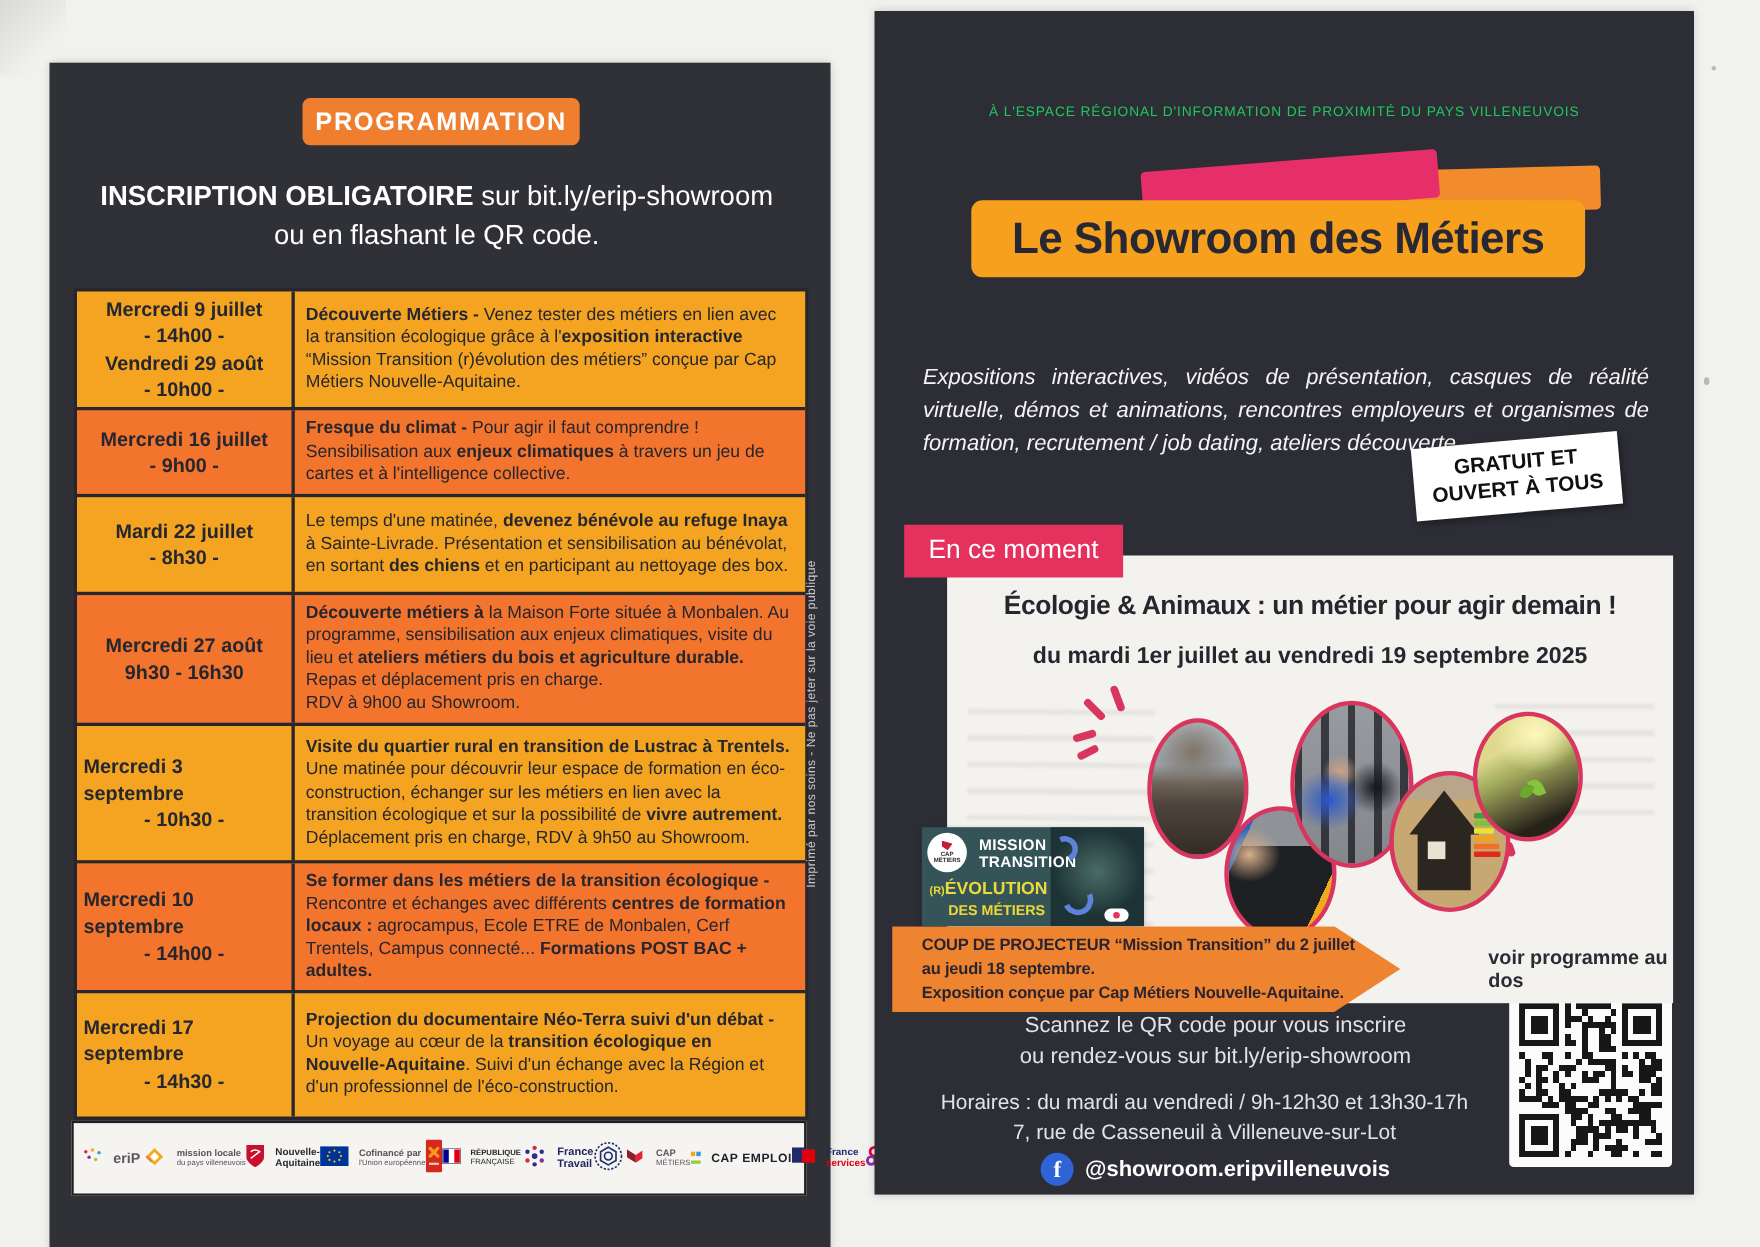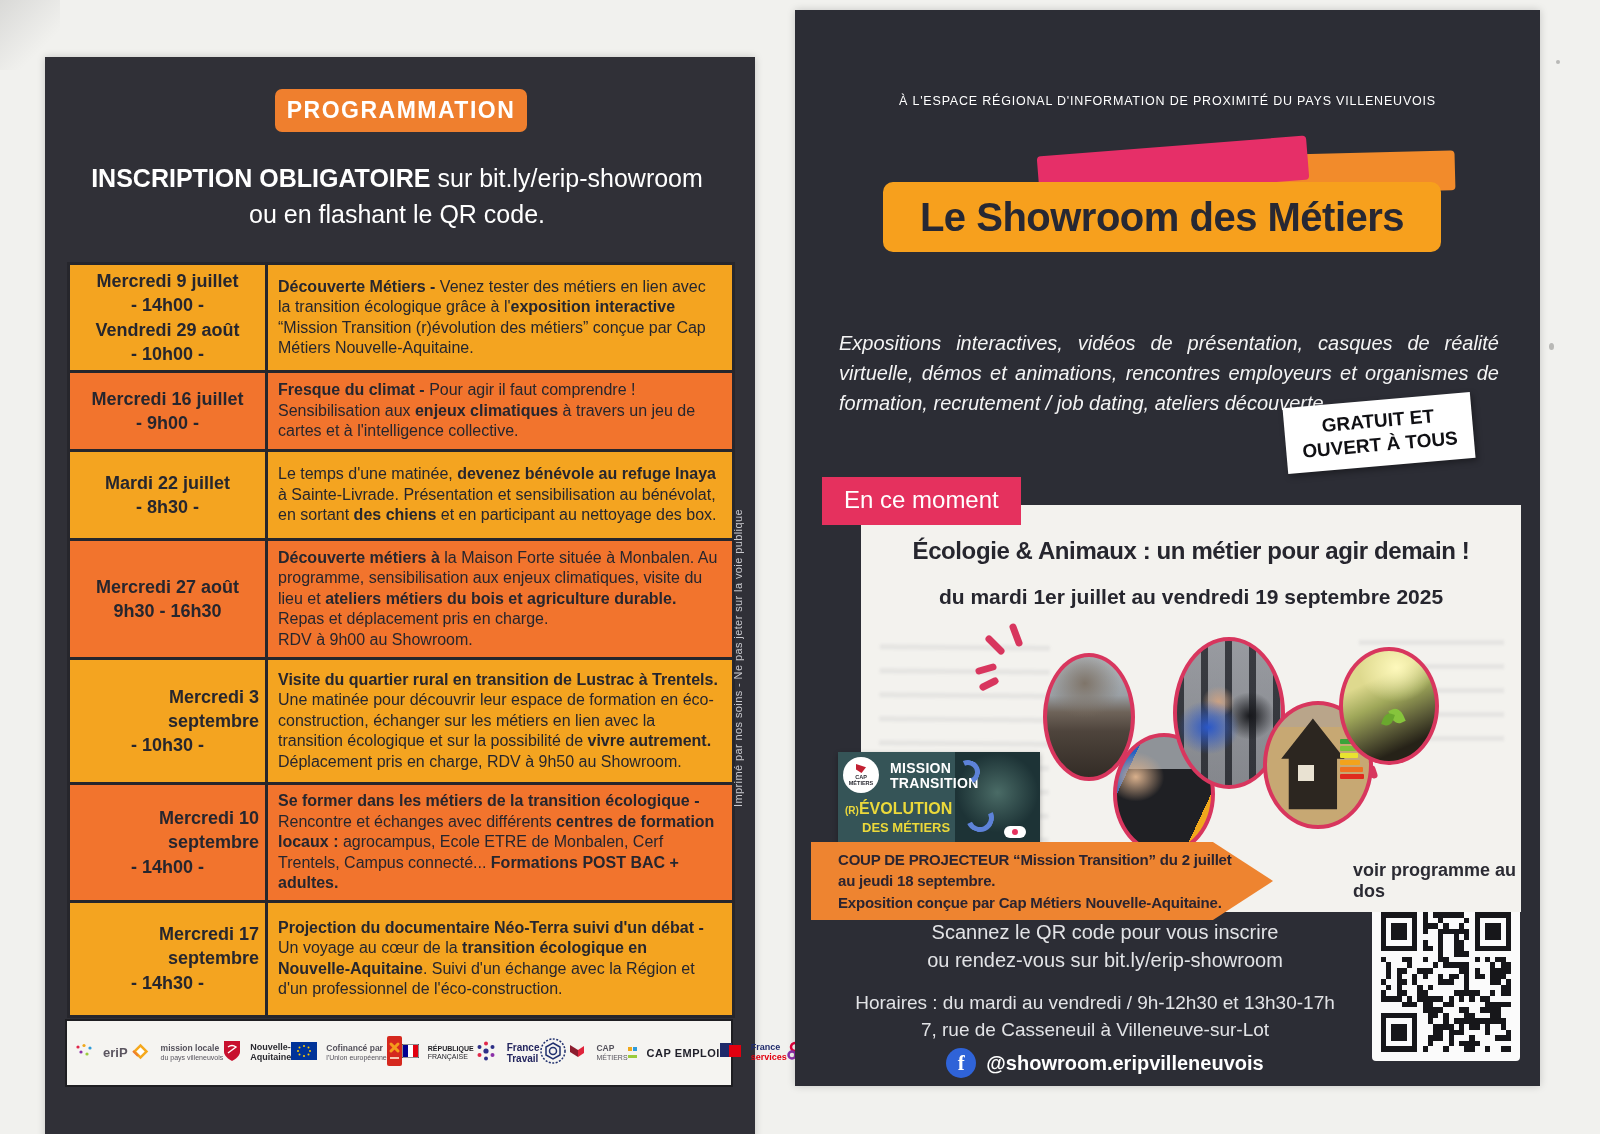--- a/index.html
+++ b/index.html
@@ -16,21 +16,21 @@
              border-radius:7px;display:flex;align-items:center;justify-content:center;
              color:#fff;font-size:23px;font-weight:bold;letter-spacing:1.5px;}
   .intro{position:absolute;left:8px;right:14px;top:104px;text-align:center;color:#fff;
          font-size:25px;line-height:1.42;}
   .intro b{font-weight:800;}
   .schedule{position:absolute;left:22px;top:205px;width:668px;border:3px solid #26262c;
             box-sizing:border-box;}
   .srow{display:flex;border-bottom:3px solid #26262c;}
   .srow:last-child{border-bottom:none;}
   .srow .date{width:198px;flex:none;display:flex;flex-direction:column;justify-content:center;
-              align-items:center;text-align:right;font-weight:bold;color:#26262e;
+              align-items:center;text-align:left;font-weight:bold;color:#26262e;
               font-size:18px;line-height:1.35;border-right:3px solid #26262c;padding:4px 6px;
               box-sizing:border-box;}
   .srow .desc{flex:1;padding:6px 10px;color:#26262e;font-size:16px;line-height:1.28;
               box-sizing:border-box;align-self:center;}
   .srow .desc b{font-weight:800;}
   .tone-yellow{background:#f4a420;}
   .tone-orange{background:#f2742d;}
   .side-note{position:absolute;left:687px;top:330px;height:420px;writing-mode:vertical-rl;
              transform:rotate(180deg);font-size:11px;color:#c9c9ce;letter-spacing:.4px;
              white-space:nowrap;}
@@ -45,21 +45,21 @@
   .t-nouvelle-aquitaine .l1,.t-nouvelle-aquitaine .l2{font-weight:bold;font-size:9px;color:#2a2a30;}
   .t-republique .l1,.t-republique .l2{font-size:7px;color:#1e1e24;}
   .t-france-travail .l1,.t-france-travail .l2{font-weight:bold;font-size:10px;color:#23255e;}
   .t-cap-emploi .l1{font-size:11px;font-weight:800;color:#21212b;letter-spacing:.5px;}
   .t-france-services .l1{color:#1f2a6b;font-size:9px;}
   .t-france-services .l2{color:#e1000f;font-weight:bold;font-size:9px;text-align:right;}
 
   
   .page-right{position:absolute;left:795px;top:10px;width:745px;height:1076px;
               background:#2c2d35;box-shadow:0 0 8px rgba(0,0,0,.18);}
-  .hdr-note{position:absolute;top:84px;left:0;right:0;text-align:center;color:#ffffff;
+  .hdr-note{position:absolute;top:84px;left:0;right:0;text-align:center;color:#22c55e;
             font-size:12.5px;letter-spacing:.8px;}
   .title-wrap{position:absolute;left:88px;top:132px;width:560px;height:110px;}
   .layer-pink{position:absolute;left:155px;top:4px;width:270px;height:44px;background:#e62f68;
               transform:rotate(-4.5deg);border-radius:4px;z-index:2;}
   .layer-orange{position:absolute;left:287px;top:12px;width:285px;height:40px;background:#f28b2b;
                 transform:rotate(-1.5deg);border-radius:4px;z-index:1;}
   .title-box{position:absolute;left:0;top:40px;width:558px;height:70px;background:#f7a01d;
              border-radius:10px;display:flex;align-items:center;justify-content:center;
              color:#272833;font-size:40px;font-weight:800;z-index:3;letter-spacing:-.5px;}
   .intro-para{position:absolute;left:44px;top:318px;width:660px;color:#f4f4f4;font-style:italic;

